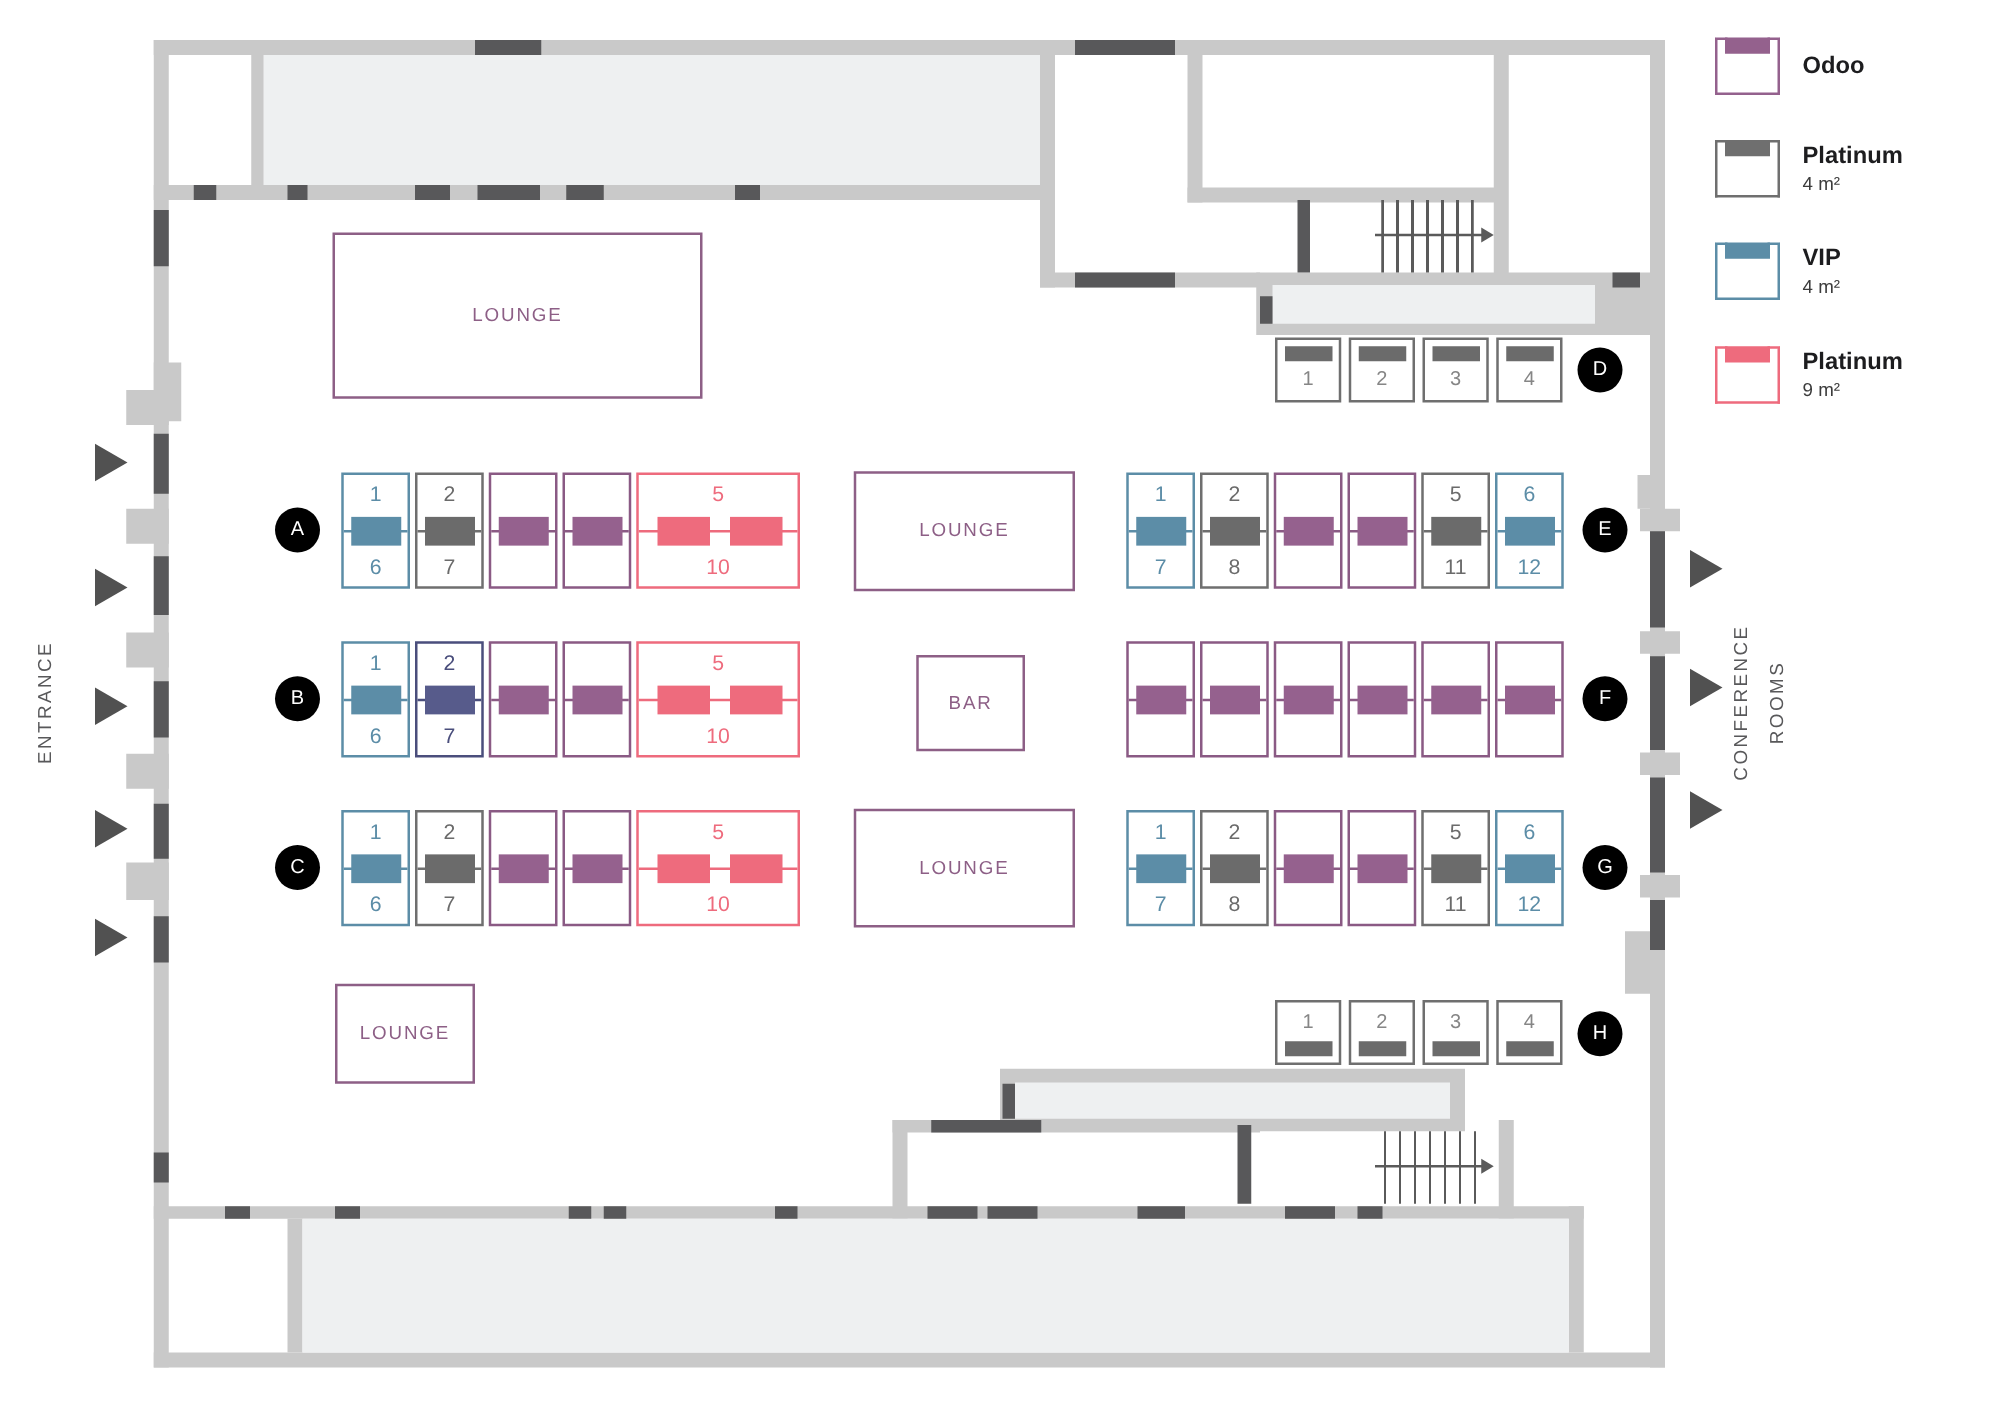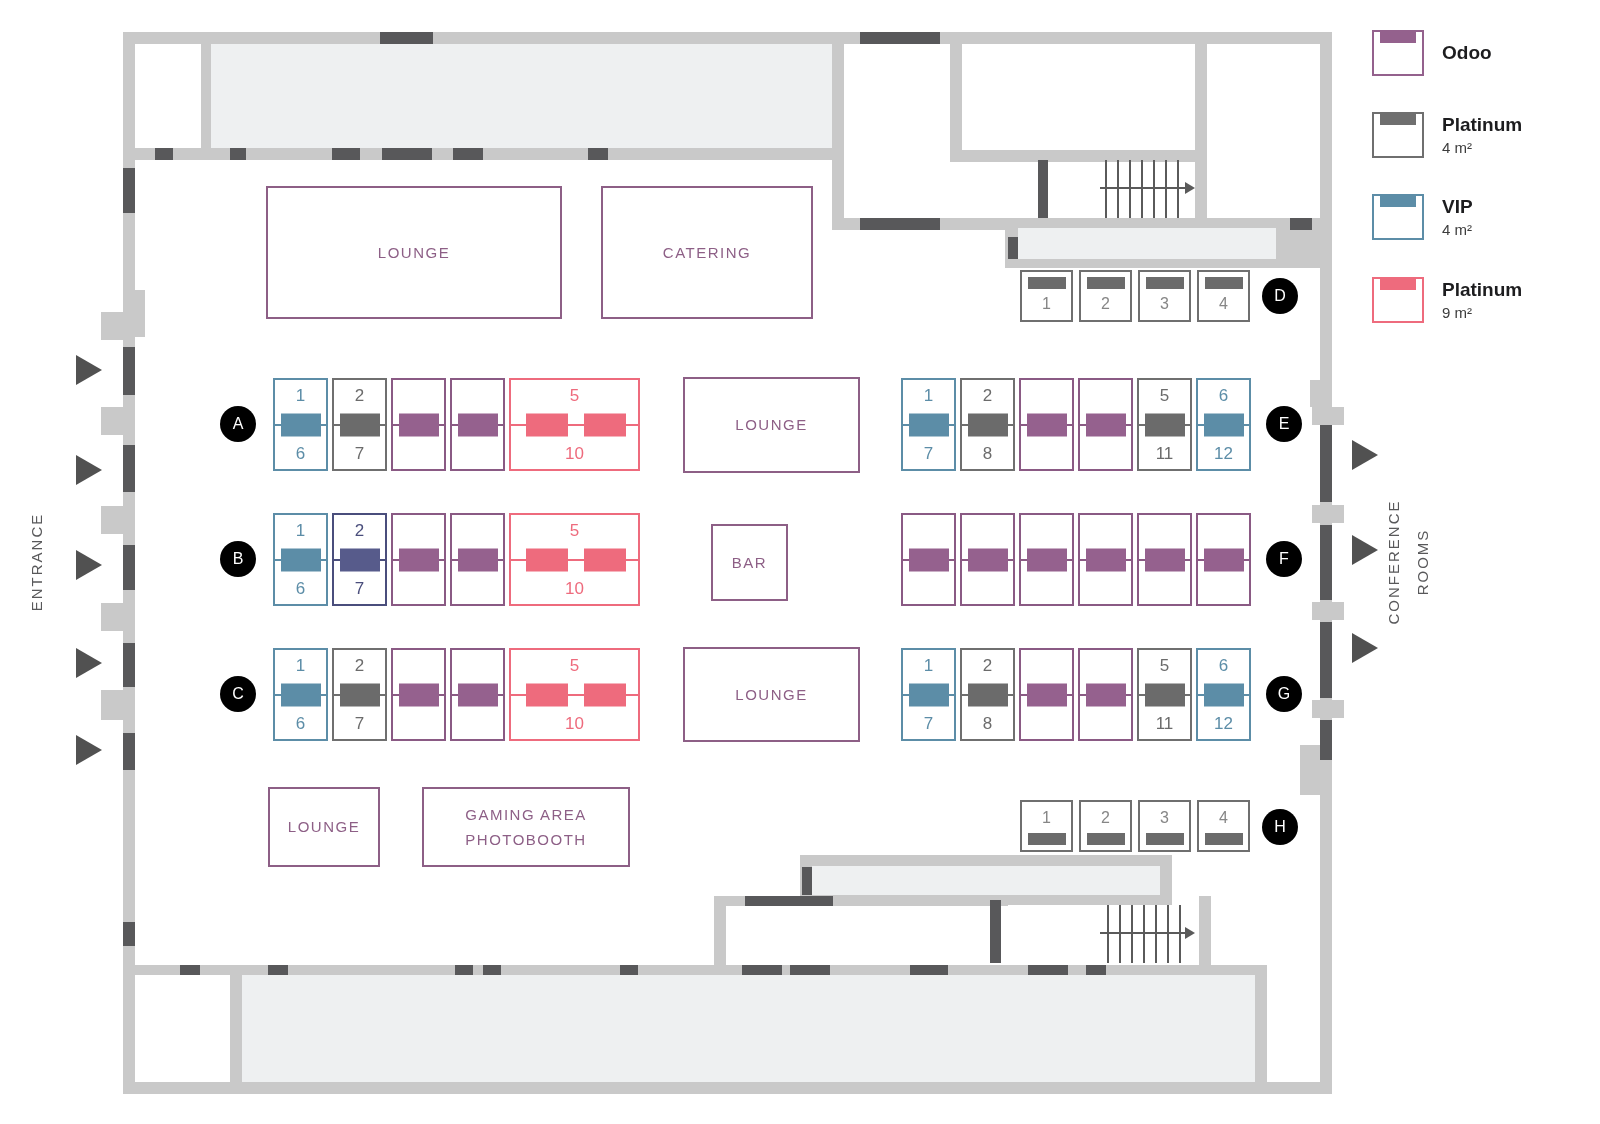--- a/index.html
+++ b/index.html
@@ -152,38 +152,31 @@
     <div>ENTRANCE</div>
   </div>
   <div class="vlabel" style="left:1408px;top:562px">
     <div>CONFERENCE</div>
     <div>ROOMS</div>
   </div>
 
   <div class="abox" style="left:266px;top:186px;width:296px;height:133px">
     <span>LOUNGE</span>
   </div>
-  <div class="abox" style="left:601px;top:186px;width:212px;height:133px">
-    <span>CATERING</span>
-  </div>
   <div class="abox" style="left:683px;top:377px;width:177px;height:96px">
     <span>LOUNGE</span>
   </div>
-  <div class="abox" style="left:711px;top:524px;width:77px;height:77px">
+  <div class="abox" style="left:733px;top:524px;width:87px;height:77px">
     <span>BAR</span>
   </div>
   <div class="abox" style="left:683px;top:647px;width:177px;height:95px">
     <span>LOUNGE</span>
   </div>
   <div class="abox" style="left:268px;top:787px;width:112px;height:80px">
     <span>LOUNGE</span>
-  </div>
-  <div class="abox" style="left:422px;top:787px;width:208px;height:80px">
-    <span>GAMING AREA</span>
-    <span>PHOTOBOOTH</span>
   </div>
 
   <div class="booth-row" style="left:273px;top:378px">
       <div class="booth" style="border-color: rgb(92, 141, 167);">
         <i class="mid" style="background: rgb(92, 141, 167);"></i>
         <i class="desk" style="background: rgb(92, 141, 167); left: 50%;"></i>
         <span class="bn t" style="color: rgb(92, 141, 167);">1</span>
         <span class="bn b" style="color: rgb(92, 141, 167);">6</span>
       </div>
       <div class="booth" style="border-color: rgb(111, 111, 111);">

